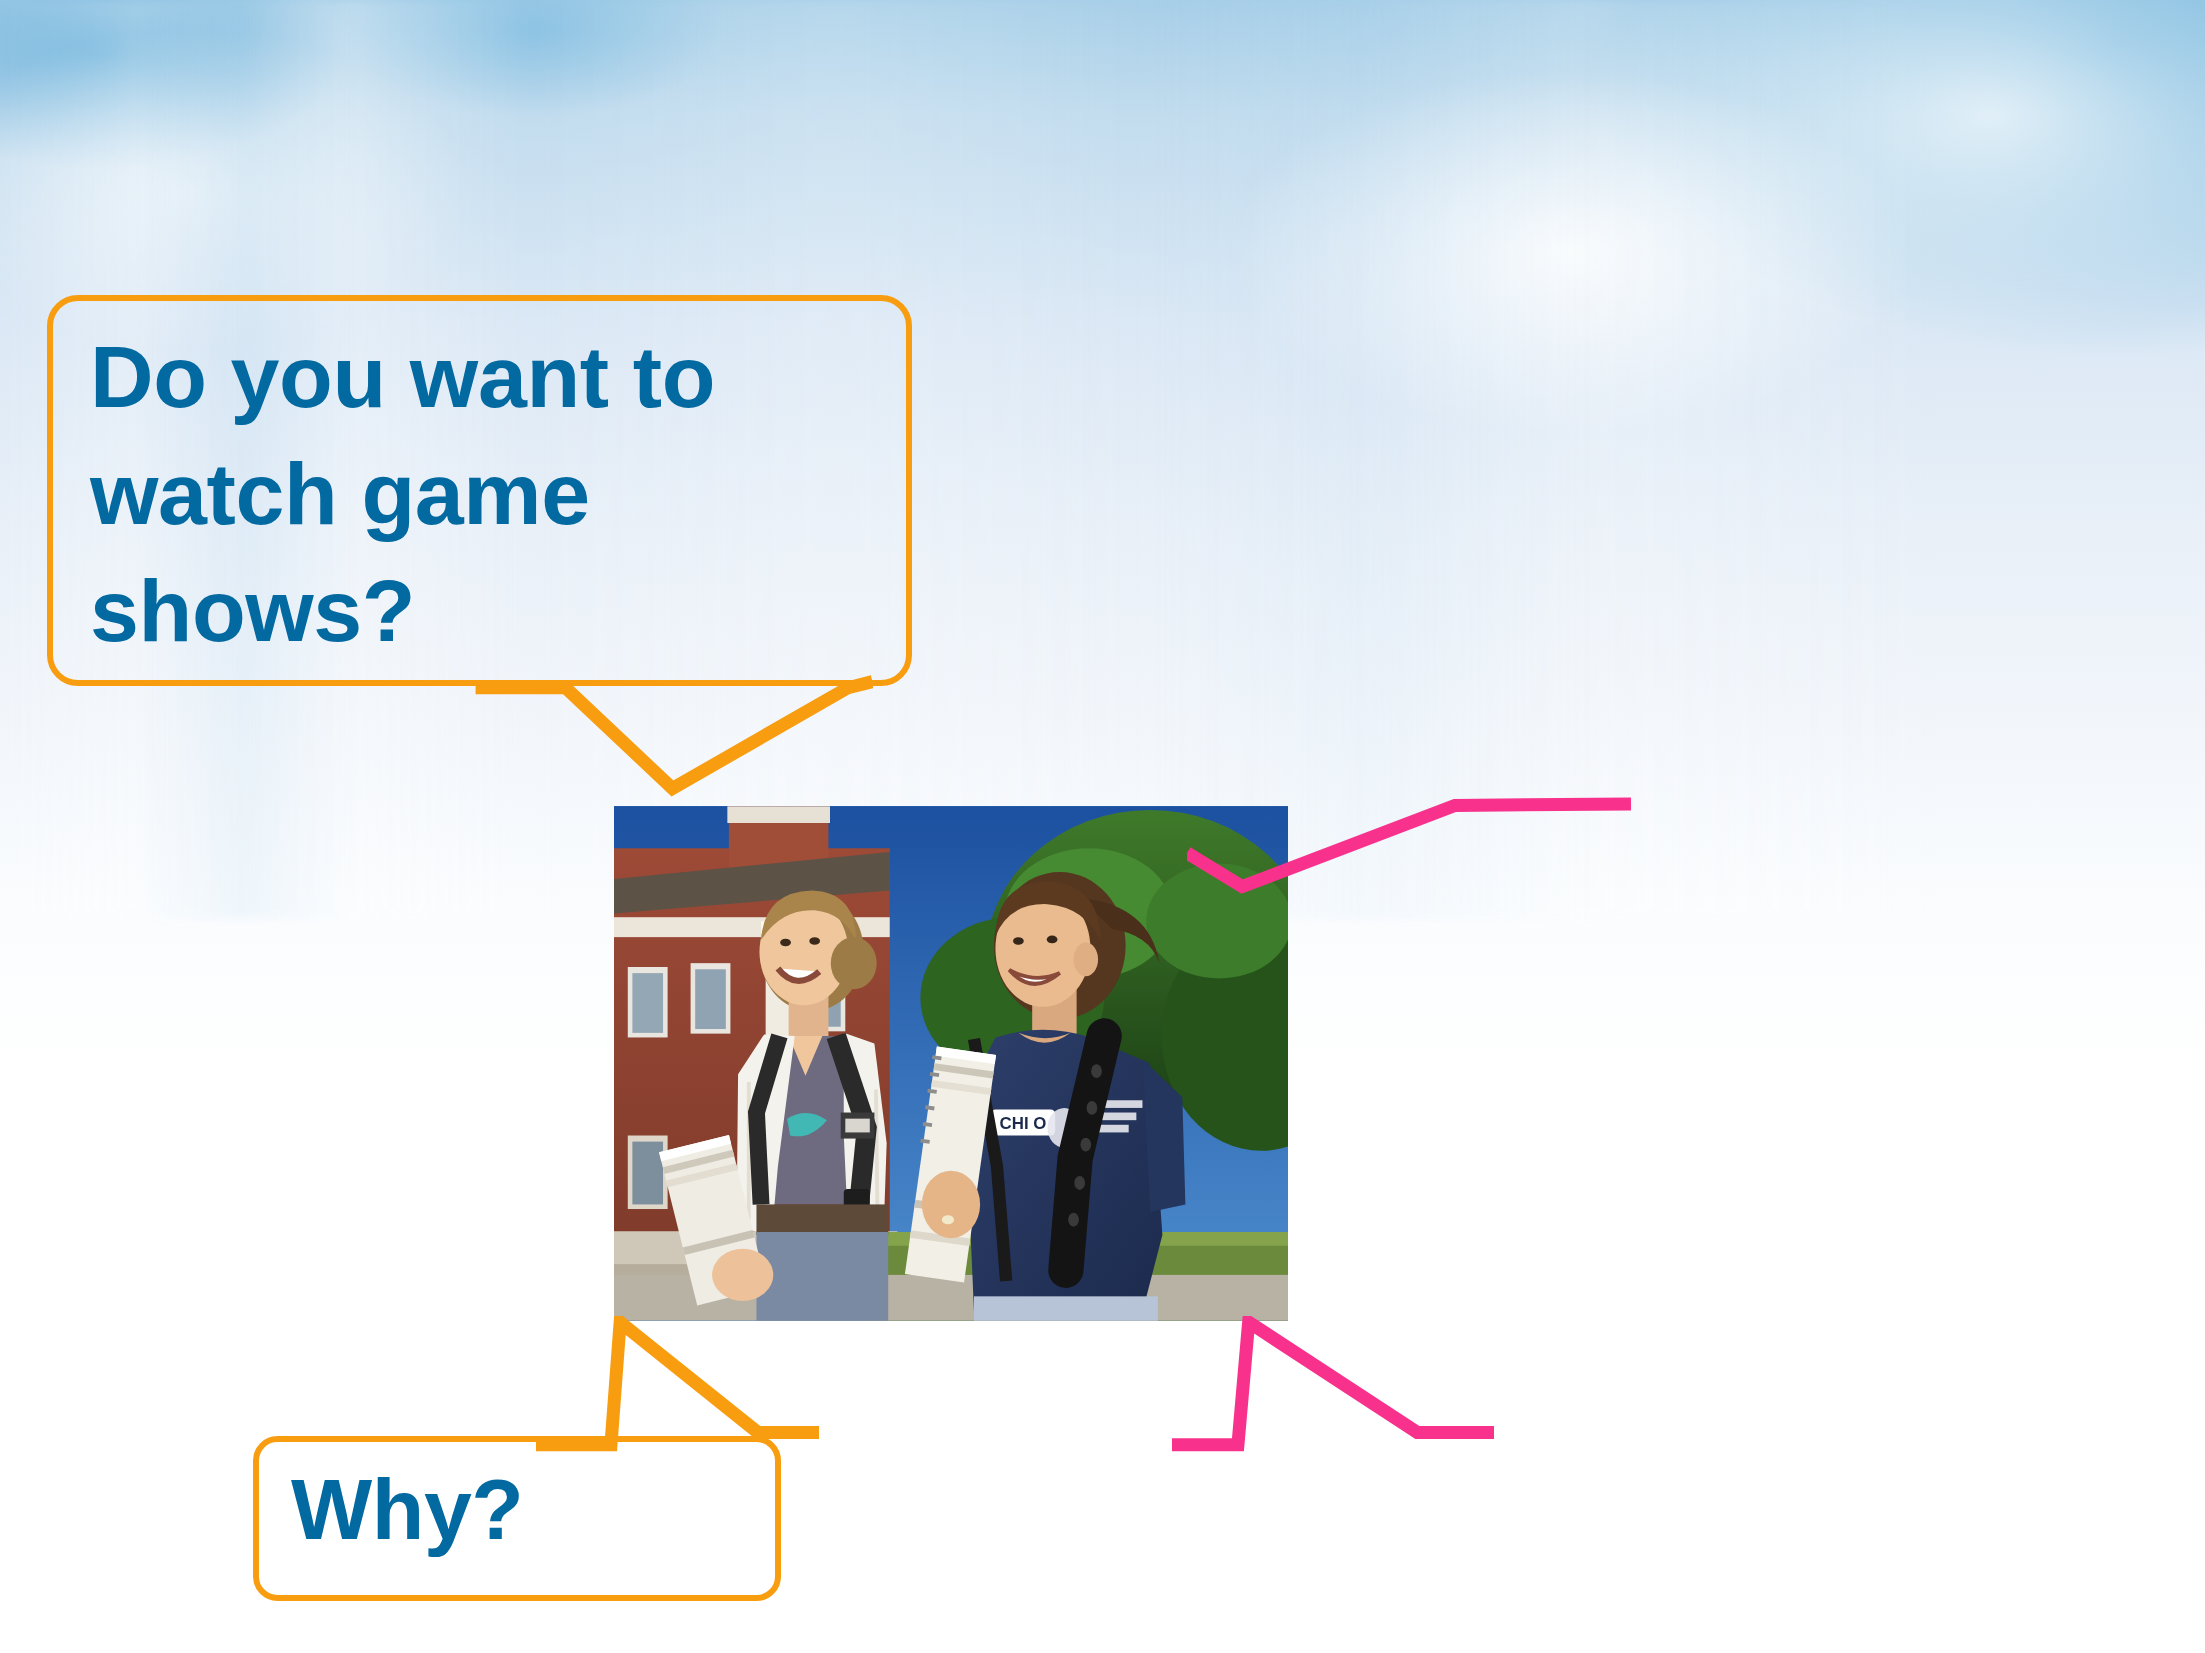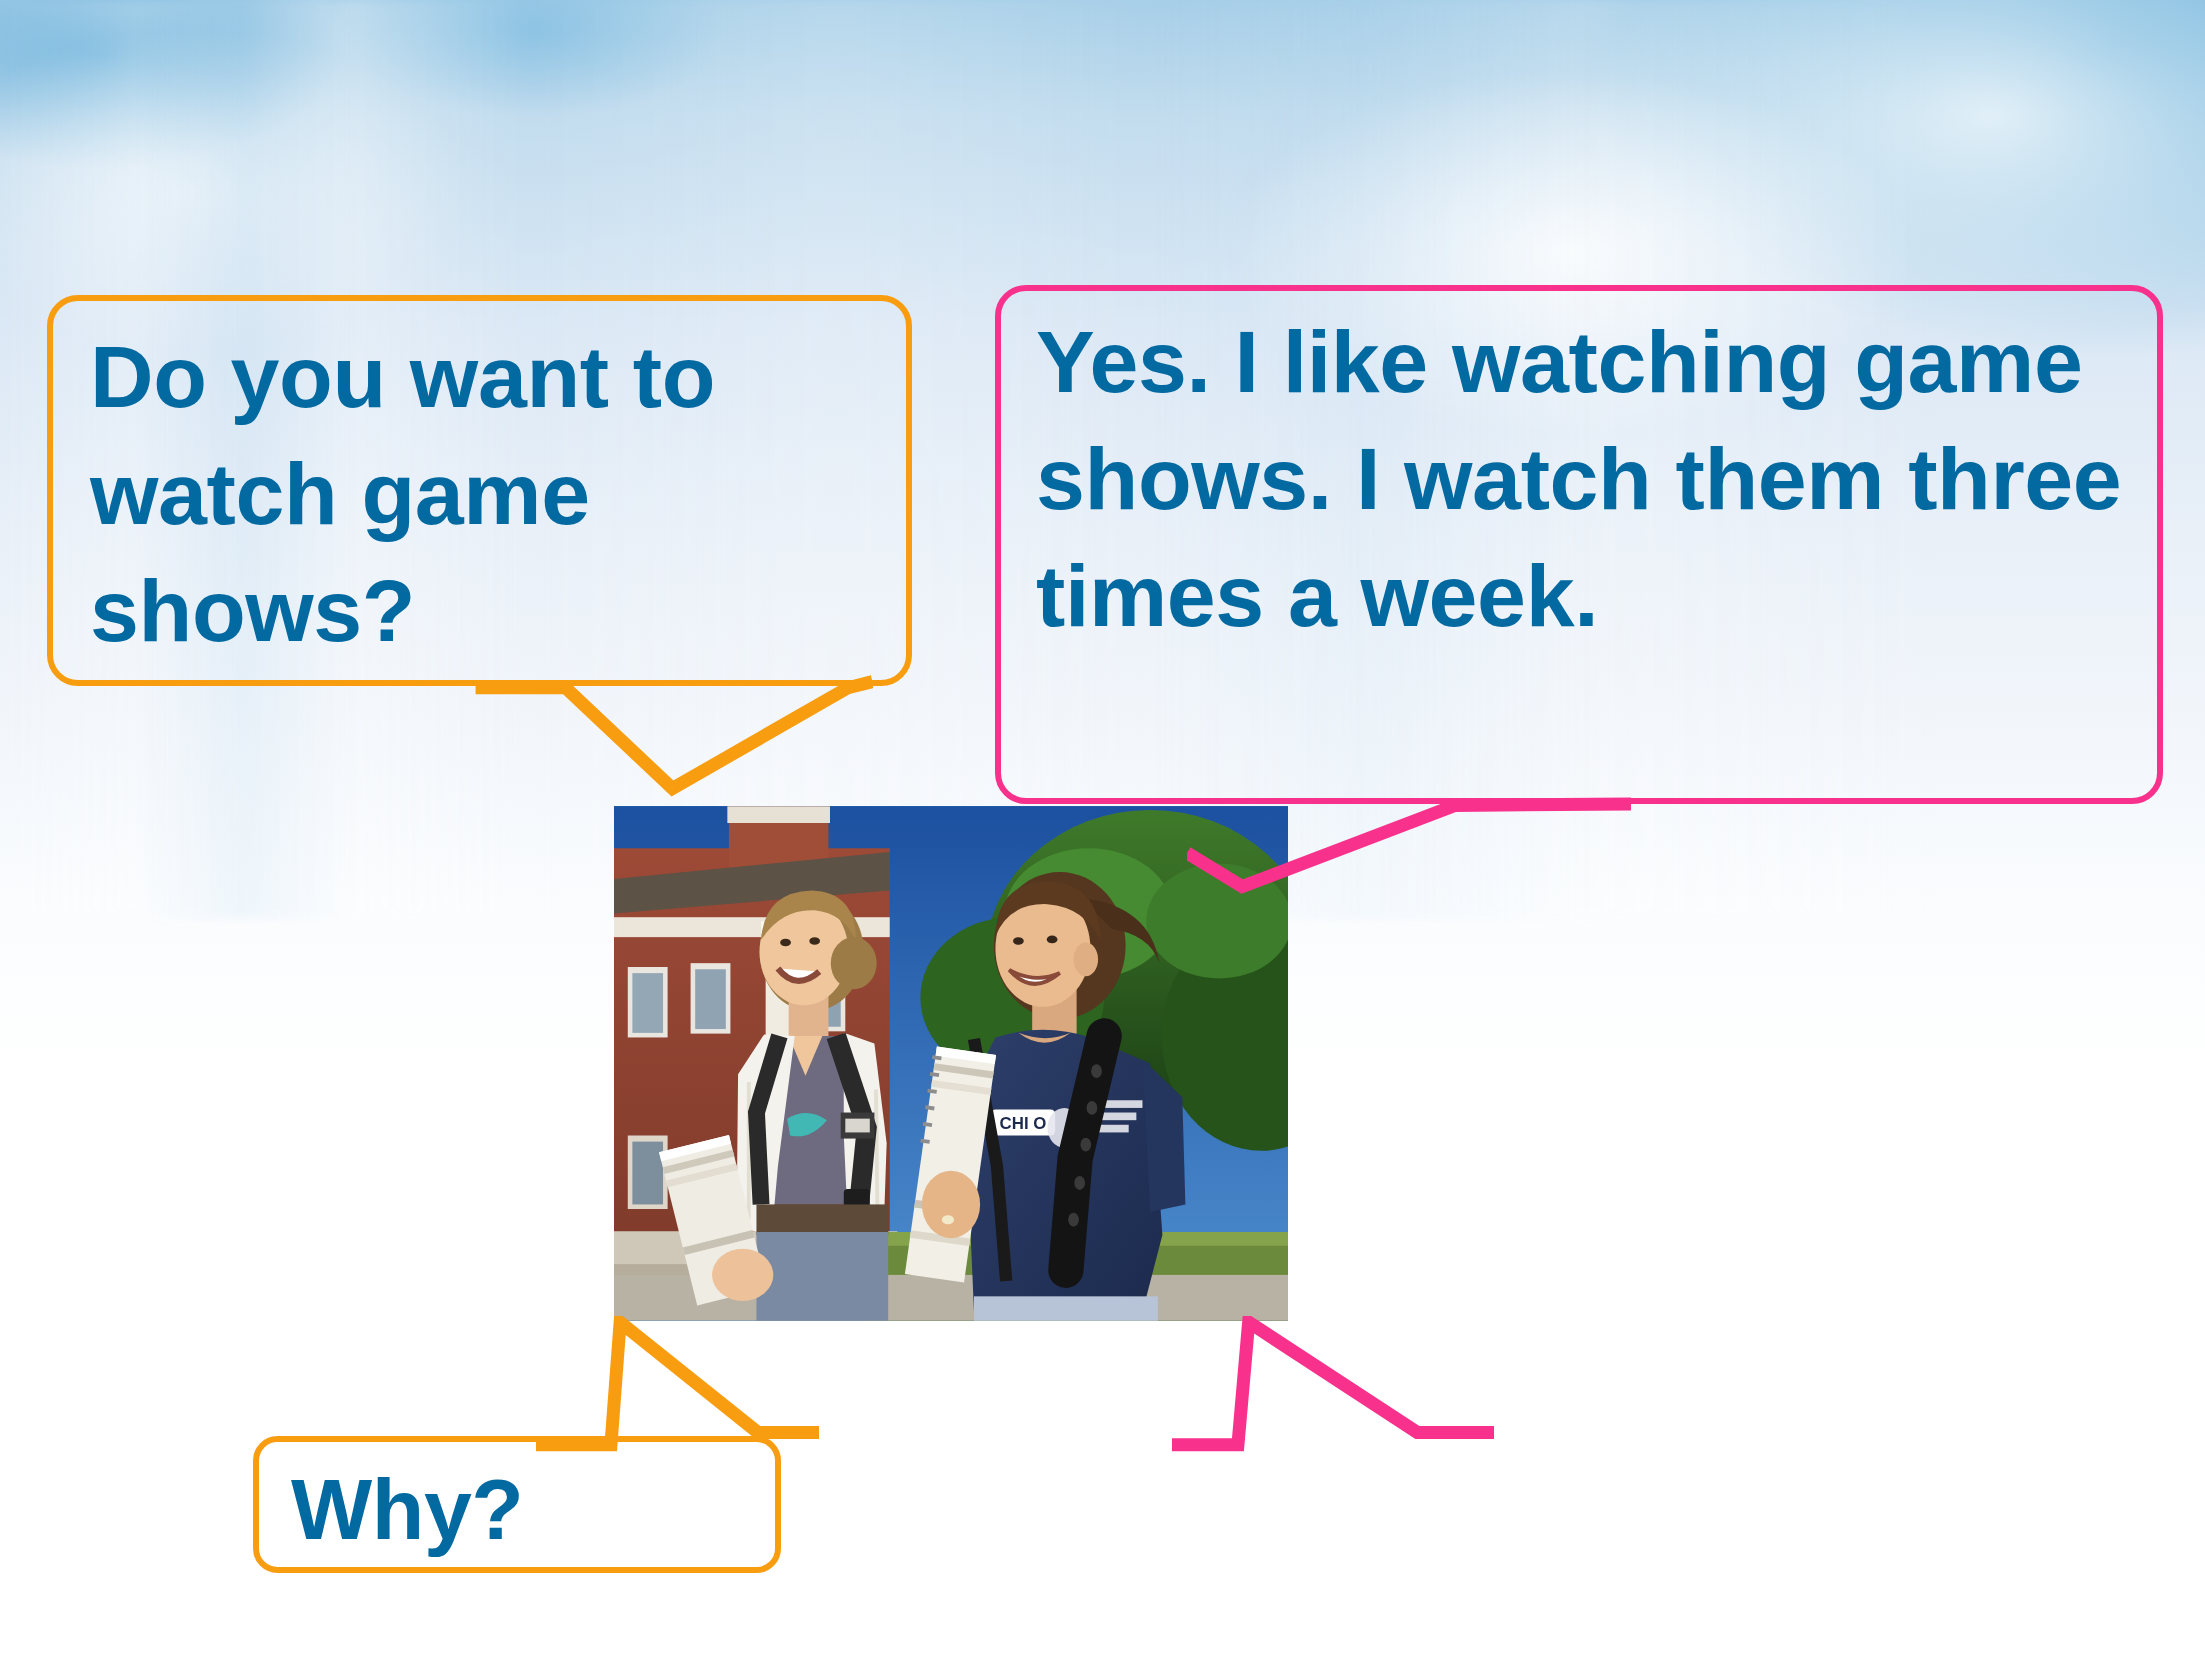--- a/index.html
+++ b/index.html
@@ -178,21 +178,21 @@
     width: 444px;
     height: 123px;
     z-index: 4;
   }
 
   
   #bubble-q2 {
     left: 253px;
     top: 1436px;
     width: 528px;
-    height: 137px;
+    height: 165px;
     border: 6.9px solid #f89d10;
     border-radius: 24.5px;
   }
   #bubble-q2 .btext {
     left: 32px;
     top: 13.8px;
     width: 475px;
     font-size: 86px;
     line-height: 1.25;
   }
@@ -252,23 +252,20 @@
   <div class="sky-streaks"></div>
 
 
   <div class="bubble" id="bubble-q1">
     <div class="btext">Do you want to watch game shows?</div>
   </div>
   <svg id="tail-q1" viewBox="0 0 520 190">
     <path d="M 0,18 L 118,18 L 258,150 L 488,18 L 520,10" fill="none" stroke="#f89d10" stroke-width="17" stroke-linejoin="miter" stroke-linecap="butt"></path>
   </svg>
 
-  <div class="bubble" id="bubble-a1">
-    <div class="btext">Yes. I like watching game shows. I watch them three times a week.</div>
-  </div>
   <svg id="tail-a1" viewBox="0 0 580 160">
     <path d="M 580,10 L 350,12 L 72,118 L 0,74" fill="none" stroke="#f8328c" stroke-width="17" stroke-linejoin="miter" stroke-linecap="butt"></path>
   </svg>
 
   <div id="photo">
     <svg width="674" height="515" viewBox="0 0 880 672">
       <defs>
         <linearGradient id="skyg" x1="0" y1="0" x2="0" y2="1">
           <stop offset="0%" stop-color="#1c50a0"></stop>
           <stop offset="100%" stop-color="#4f8fd0"></stop>

